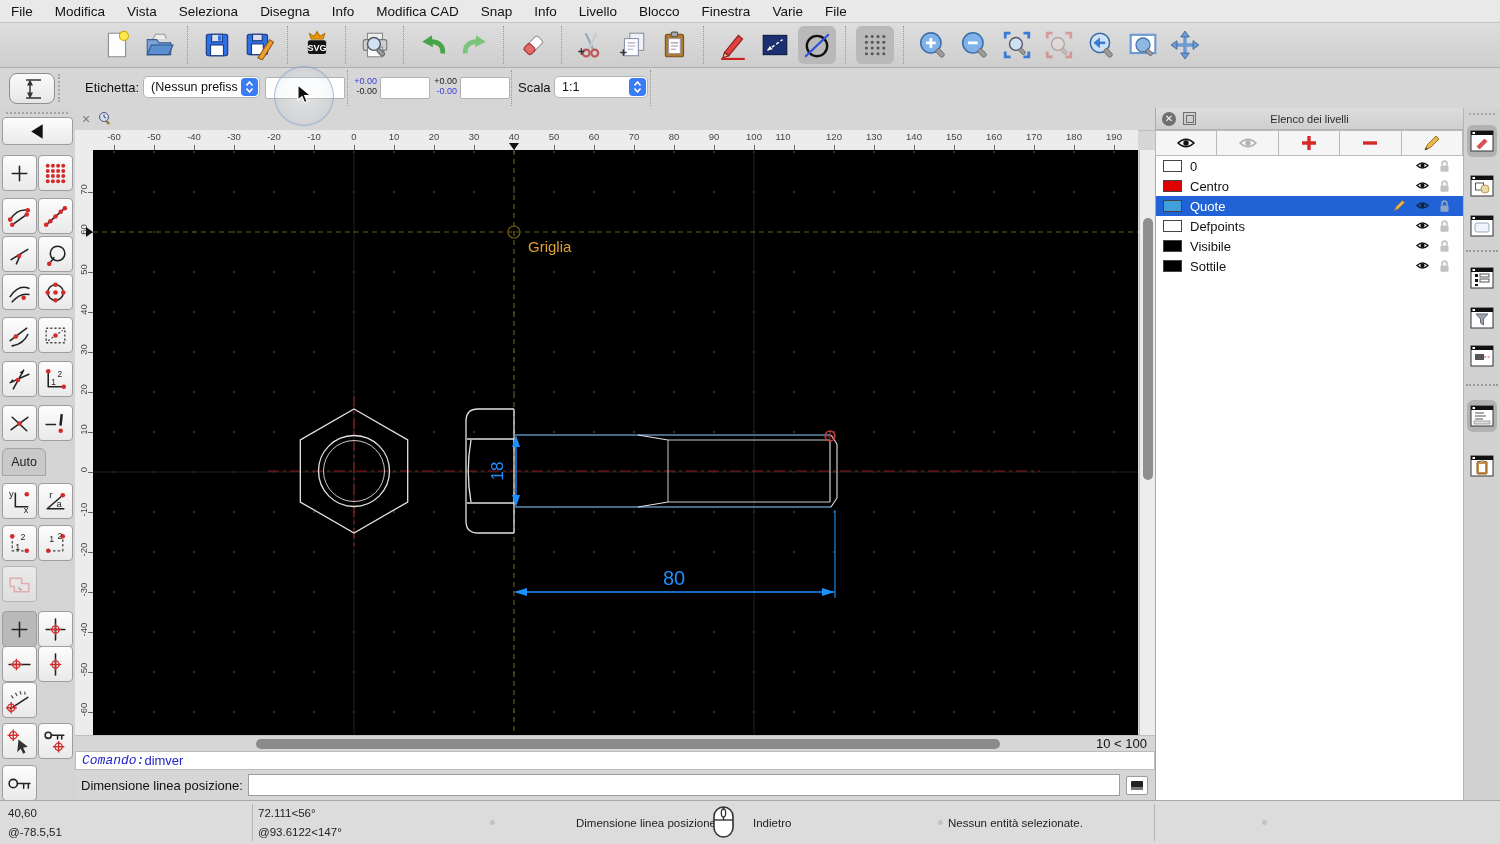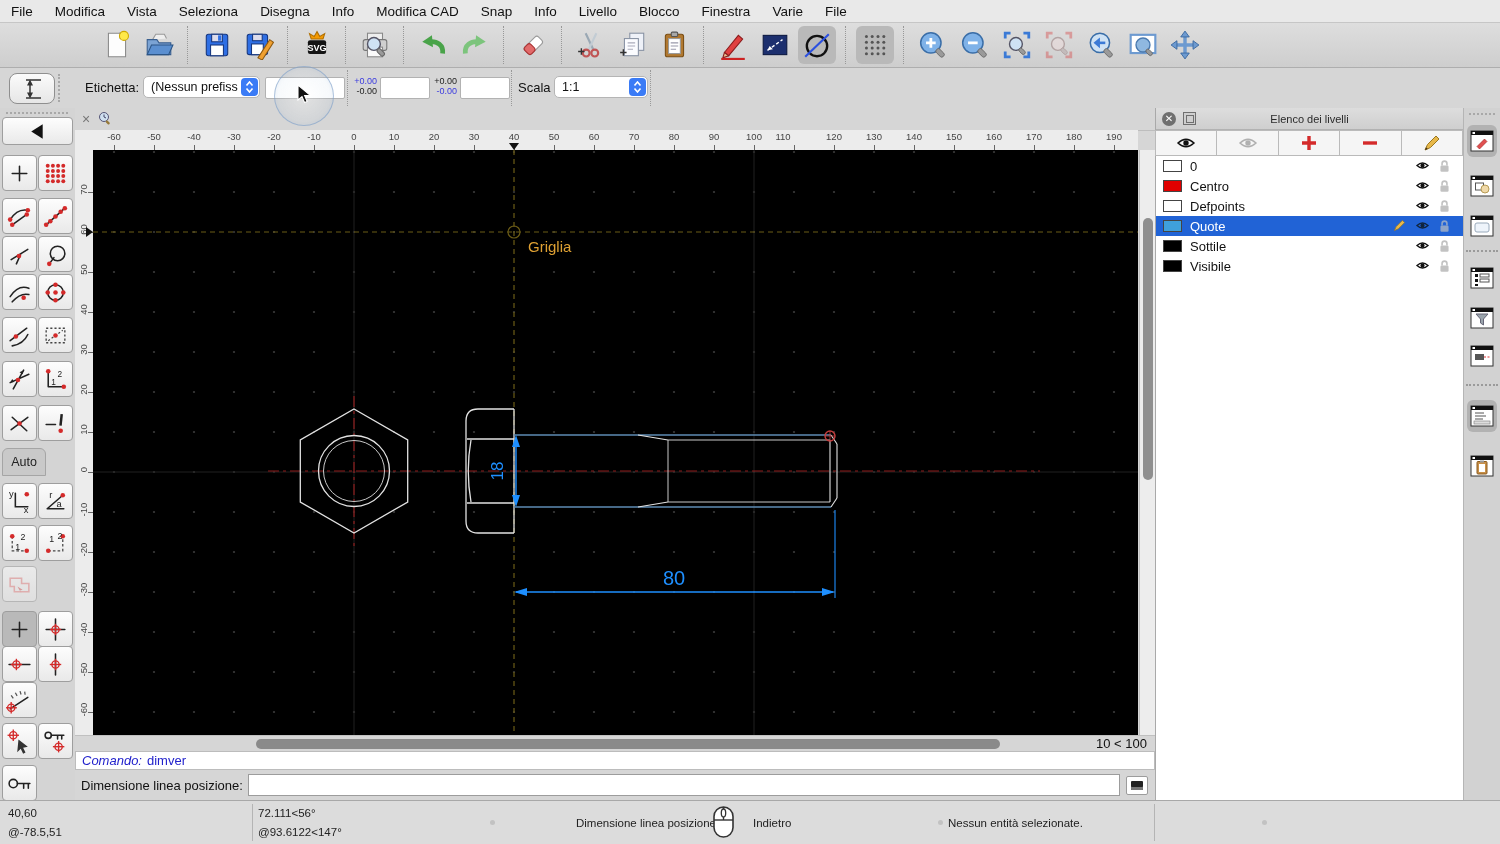--- a/index.html
+++ b/index.html
@@ -51,21 +51,21 @@
   .rtick{position:absolute;background:#666;}
   #canvas{left:93px;top:150px;width:1045px;height:585px;background:#000;}
   #vscroll{left:1139px;top:150px;width:16px;height:585px;background:#ededed;border-left:1px solid #c0c0c0;}
   #vthumb{position:absolute;left:3px;top:68px;width:10px;height:262px;background:#8f8f8f;border-radius:5px;}
   #hscrollrow{left:75px;top:735px;width:1080px;height:16px;background:#d6d6d6;border-top:1px solid #c0c0c0;}
   #hthumb{position:absolute;left:181px;top:3px;width:744px;height:10px;background:#8a8a8a;border-radius:5px;}
   #gridstatus{position:absolute;right:8px;top:0px;font-size:13px;color:#111;}
   
   #cmdhist{left:75px;top:751px;width:1080px;height:19px;background:#fff;border:1px solid #bcbcbc;box-sizing:border-box;
     font-size:13px;color:#2222cc;display:flex;align-items:center;padding-left:6px;}
-  #cmdhist .it{font-style:italic;margin-right:5px;}
+  #cmdhist .it{font-style:italic;font-family:Liberation Mono, monospace;}
   #cmdrow{left:75px;top:770px;width:1080px;height:30px;background:#d6d6d6;display:flex;align-items:center;}
   #cmdrow label{font-size:13px;color:#111;padding:0 5px 0 6px;white-space:nowrap;}
   #cmdinput{flex:1;height:18px;background:#fff;border:1px solid #9c9c9c;margin-right:6px;font-size:13px;}
   #kbbtn{width:20px;height:17px;background:#fff;border:1px solid #9c9c9c;border-radius:2px;margin-right:7px;
     display:flex;align-items:center;justify-content:center;}
   #kbbtn div{width:12px;height:9px;background:#222;border-radius:1px;box-shadow:inset 0 -3px 0 #777;}
   
   #rightpanel{left:1155px;top:108px;width:308px;height:692px;background:#fff;border-left:1px solid #a9a9a9;box-sizing:border-box;}
   #rphead{height:21px;background:linear-gradient(#dddddd,#cfcfcf);border-bottom:1px solid #b2b2b2;
     display:flex;align-items:center;position:relative;}
@@ -841,62 +841,62 @@
         <span>Centro</span>
         <span class="ric" style="left: 259px;"><svg width="15" height="11" viewBox="0 0 20 16">
             <path d="M2 8q8-7.5 16 0q-8 7.5-16 0z" fill="none" stroke="#111" stroke-width="2"></path>
             <circle cx="10" cy="8" r="3" fill="#111"></circle>
           </svg></span>
         <span class="ric" style="left: 282px;"><svg width="13" height="14" viewBox="0 0 16 17">
             <path d="M5 8V5.5a3 3 0 016 0V8" fill="none" stroke="#c2c2c2" stroke-width="2"></path>
             <rect x="3" y="8" width="10" height="7.5" rx="1.5" fill="#c2c2c2"></rect>
           </svg></span>
       </div>
+      <div class="lrow sel">
+        <div class="sw" style="background: rgb(63, 160, 220);"></div>
+        <span>Quote</span>
+        <span class="ric" style="left: 237px;"><svg width="13" height="13" viewBox="0 0 18 18">
+            <path d="M2 16l2.5-5.5L13 2l3 3-8.5 8.5z" fill="#e8b84a" stroke="#9a7820"></path>
+          </svg></span>
+        <span class="ric" style="left: 259px;"><svg width="15" height="11" viewBox="0 0 20 16">
+            <path d="M2 8q8-7.5 16 0q-8 7.5-16 0z" fill="none" stroke="#10243c" stroke-width="2"></path>
+            <circle cx="10" cy="8" r="3" fill="#10243c"></circle>
+          </svg></span>
+        <span class="ric" style="left: 282px;"><svg width="13" height="14" viewBox="0 0 16 17">
+            <path d="M5 8V5.5a3 3 0 016 0V8" fill="none" stroke="#8ea4c8" stroke-width="2"></path>
+            <rect x="3" y="8" width="10" height="7.5" rx="1.5" fill="#8ea4c8"></rect>
+          </svg></span>
+      </div>
       <div class="lrow">
         <div class="sw" style="background: rgb(255, 255, 255);"></div>
         <span>Defpoints</span>
         <span class="ric" style="left: 259px;"><svg width="15" height="11" viewBox="0 0 20 16">
             <path d="M2 8q8-7.5 16 0q-8 7.5-16 0z" fill="none" stroke="#111" stroke-width="2"></path>
             <circle cx="10" cy="8" r="3" fill="#111"></circle>
           </svg></span>
         <span class="ric" style="left: 282px;"><svg width="13" height="14" viewBox="0 0 16 17">
             <path d="M5 8V5.5a3 3 0 016 0V8" fill="none" stroke="#c2c2c2" stroke-width="2"></path>
             <rect x="3" y="8" width="10" height="7.5" rx="1.5" fill="#c2c2c2"></rect>
           </svg></span>
       </div>
-      <div class="lrow sel">
-        <div class="sw" style="background: rgb(63, 160, 220);"></div>
-        <span>Quote</span>
-        <span class="ric" style="left: 237px;"><svg width="13" height="13" viewBox="0 0 18 18">
-            <path d="M2 16l2.5-5.5L13 2l3 3-8.5 8.5z" fill="#e8b84a" stroke="#9a7820"></path>
-          </svg></span>
+      <div class="lrow">
+        <div class="sw" style="background: rgb(0, 0, 0);"></div>
+        <span>Visibile</span>
         <span class="ric" style="left: 259px;"><svg width="15" height="11" viewBox="0 0 20 16">
-            <path d="M2 8q8-7.5 16 0q-8 7.5-16 0z" fill="none" stroke="#10243c" stroke-width="2"></path>
-            <circle cx="10" cy="8" r="3" fill="#10243c"></circle>
+            <path d="M2 8q8-7.5 16 0q-8 7.5-16 0z" fill="none" stroke="#111" stroke-width="2"></path>
+            <circle cx="10" cy="8" r="3" fill="#111"></circle>
           </svg></span>
         <span class="ric" style="left: 282px;"><svg width="13" height="14" viewBox="0 0 16 17">
-            <path d="M5 8V5.5a3 3 0 016 0V8" fill="none" stroke="#8ea4c8" stroke-width="2"></path>
-            <rect x="3" y="8" width="10" height="7.5" rx="1.5" fill="#8ea4c8"></rect>
+            <path d="M5 8V5.5a3 3 0 016 0V8" fill="none" stroke="#c2c2c2" stroke-width="2"></path>
+            <rect x="3" y="8" width="10" height="7.5" rx="1.5" fill="#c2c2c2"></rect>
           </svg></span>
       </div>
       <div class="lrow">
         <div class="sw" style="background: rgb(0, 0, 0);"></div>
         <span>Sottile</span>
-        <span class="ric" style="left: 259px;"><svg width="15" height="11" viewBox="0 0 20 16">
-            <path d="M2 8q8-7.5 16 0q-8 7.5-16 0z" fill="none" stroke="#111" stroke-width="2"></path>
-            <circle cx="10" cy="8" r="3" fill="#111"></circle>
-          </svg></span>
-        <span class="ric" style="left: 282px;"><svg width="13" height="14" viewBox="0 0 16 17">
-            <path d="M5 8V5.5a3 3 0 016 0V8" fill="none" stroke="#c2c2c2" stroke-width="2"></path>
-            <rect x="3" y="8" width="10" height="7.5" rx="1.5" fill="#c2c2c2"></rect>
-          </svg></span>
-      </div>
-      <div class="lrow">
-        <div class="sw" style="background: rgb(0, 0, 0);"></div>
-        <span>Visibile</span>
         <span class="ric" style="left: 259px;"><svg width="15" height="11" viewBox="0 0 20 16">
             <path d="M2 8q8-7.5 16 0q-8 7.5-16 0z" fill="none" stroke="#111" stroke-width="2"></path>
             <circle cx="10" cy="8" r="3" fill="#111"></circle>
           </svg></span>
         <span class="ric" style="left: 282px;"><svg width="13" height="14" viewBox="0 0 16 17">
             <path d="M5 8V5.5a3 3 0 016 0V8" fill="none" stroke="#c2c2c2" stroke-width="2"></path>
             <rect x="3" y="8" width="10" height="7.5" rx="1.5" fill="#c2c2c2"></rect>
           </svg></span>
       </div>
     </div>

